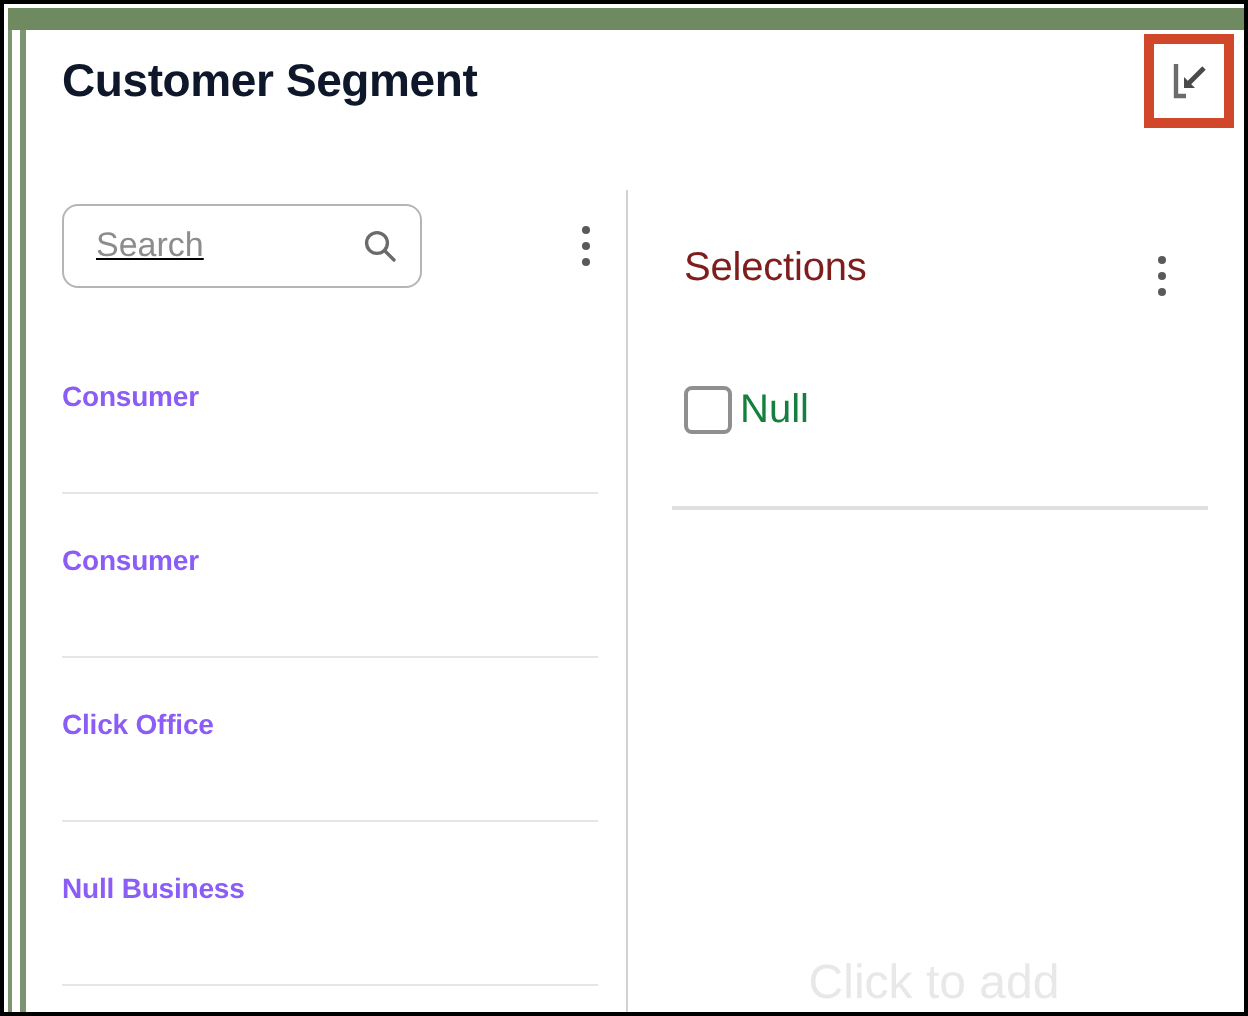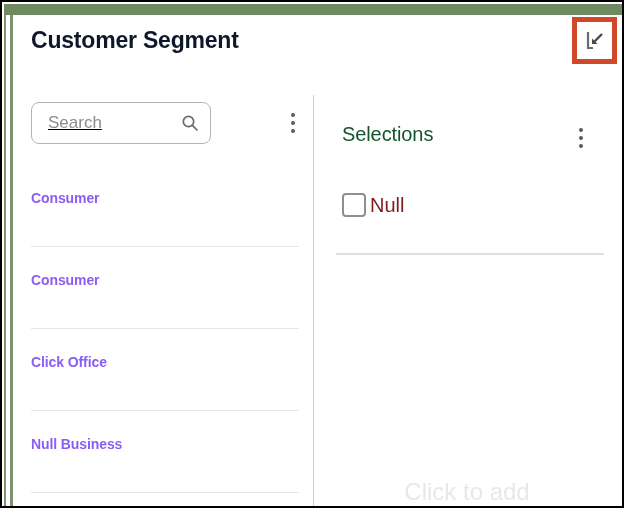--- a/index.html
+++ b/index.html
@@ -229,21 +229,21 @@
     left: 301px;
     top: 0;
     right: 0;
     height: 493px;
   }
   .selections-title {
     position: absolute;
     left: 28px;
     top: 108px;
     font-size: 20px;
-    color: #14532d;
+    color: #7f1d1d;
     letter-spacing: -0.1px;
     white-space: nowrap;
   }
   .kebab-right {
     position: absolute;
     left: 257px;
     top: 108px;
   }
   .null-row {
     position: absolute;
@@ -258,21 +258,21 @@
     height: 24px;
     box-sizing: border-box;
     border: 2px solid #8f8f8f;
     border-radius: 4px;
     background: #ffffff;
     flex: 0 0 auto;
   }
   .null-label {
     margin-left: 4px;
     font-size: 20px;
-    color: #7f1d1d;
+    color: #15803d;
     white-space: nowrap;
   }
   .selections-divider {
     position: absolute;
     left: 22px;
     top: 238px;
     width: 268px;
     height: 2px;
     background: #e0e0e0;
   }

